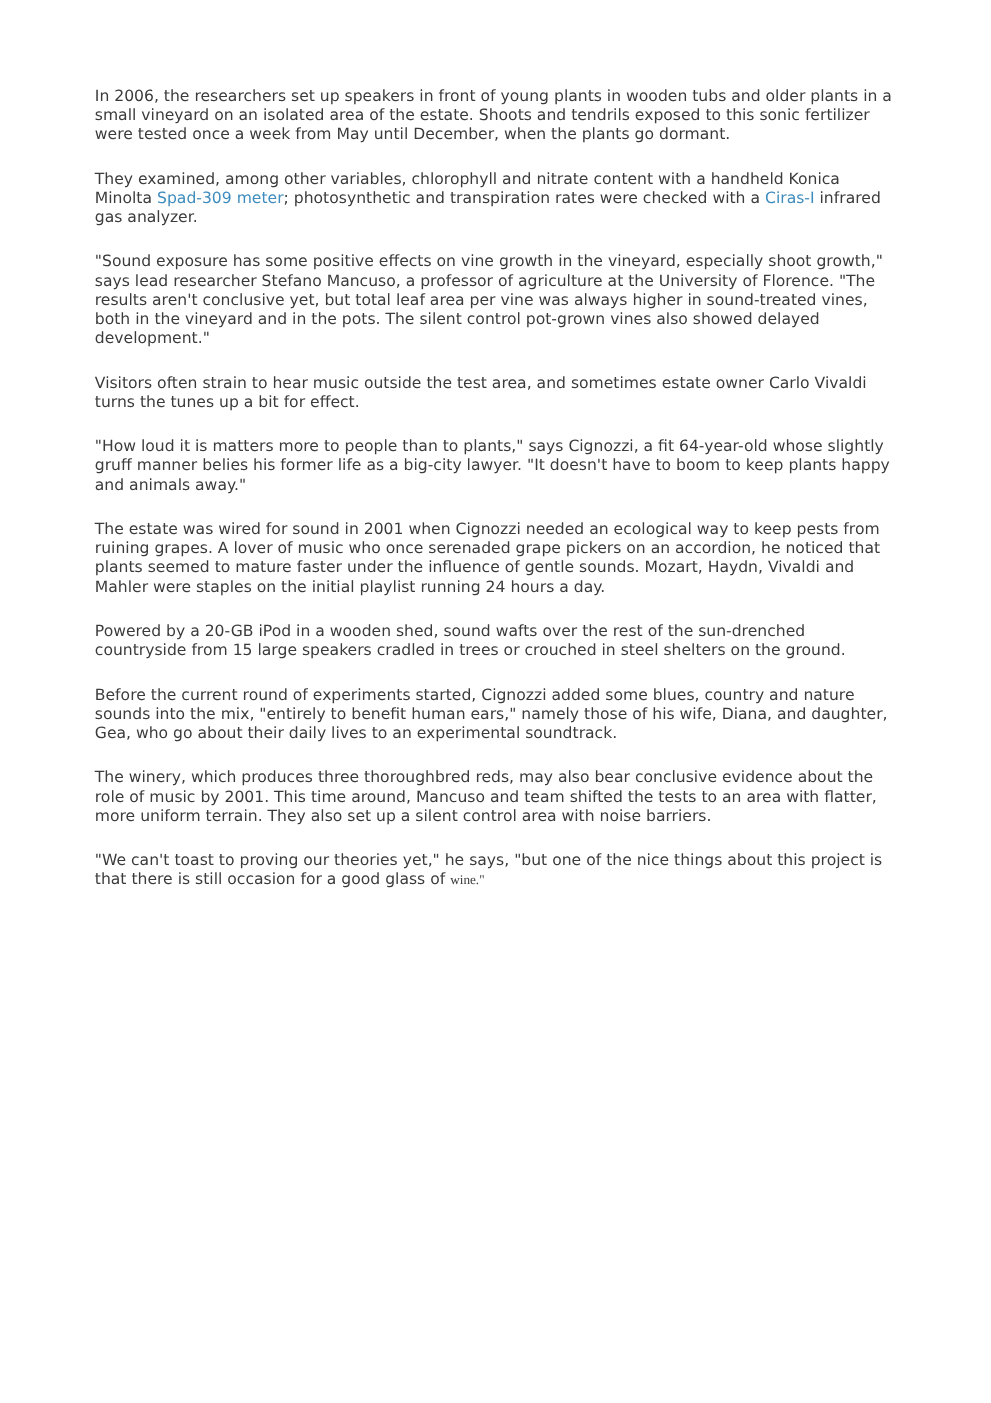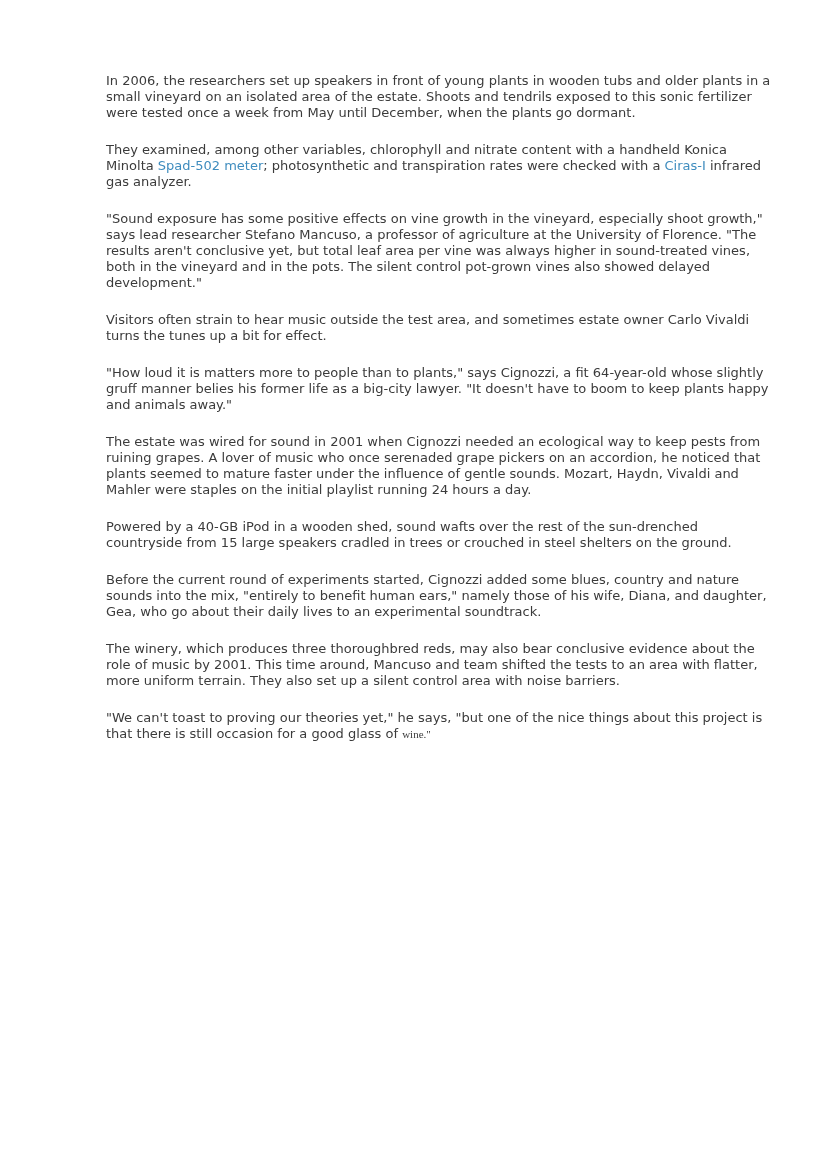--- a/index.html
+++ b/index.html
@@ -7,21 +7,21 @@
     padding: 0;
     background: #ffffff;
   }
   body {
     width: 826px;
     min-height: 1169px;
     font-family: "DejaVu Sans", "Liberation Sans", sans-serif;
   }
   .article {
     padding-top: 73px;
-    padding-left: 106px;
+    padding-left: 79px;
     width: 670px;
   }
   .article p {
     margin: 0 0 21px 0;
     font-size: 13px;
     line-height: 16px;
     color: #3b3b3b;
     letter-spacing: 0;
   }
   a.inline-link {
@@ -35,32 +35,32 @@
     color: #3b3b3b;
   }
 </style>
 </head>
 <body>
 
 <div class="article">
 
   <p>In 2006, the researchers set up speakers in front of young plants in wooden tubs and older plants in a small vineyard on an isolated area of the estate. Shoots and tendrils exposed to this sonic fertilizer were tested once a week from May until December, when the plants go dormant.</p>
 
-  <p><span>They examined, among other variables, chlorophyll and nitrate content with a handheld Konica Minolta </span><a class="inline-link">Spad-502 meter</a><span>; photosynthetic and transpiration rates were checked with a </span><a class="inline-link">Ciras-I</a><span> infrared gas analyzer.</span></p>
+  <p><span>They examined, among other variables, chlorophyll and nitrate content with a handheld Konica Minolta </span><a class="inline-link">Spad-309 meter</a><span>; photosynthetic and transpiration rates were checked with a </span><a class="inline-link">Ciras-I</a><span> infrared gas analyzer.</span></p>
 
   <p>"Sound exposure has some positive effects on vine growth in the vineyard, especially shoot growth," says lead researcher Stefano Mancuso, a professor of agriculture at the University of Florence. "The results aren't conclusive yet, but total leaf area per vine was always higher in sound-treated vines, both in the vineyard and in the pots. The silent control pot-grown vines also showed delayed development."</p>
 
 
   <p>Visitors often strain to hear music outside the test area, and sometimes estate owner Carlo Vivaldi turns the tunes up a bit for effect.</p>
 
   <p>"How loud it is matters more to people than to plants," says Cignozzi, a fit 64-year-old whose slightly gruff manner belies his former life as a big-city lawyer. "It doesn't have to boom to keep plants happy and animals away."</p>
 
   <p>The estate was wired for sound in 2001 when Cignozzi needed an ecological way to keep pests from ruining grapes. A lover of music who once serenaded grape pickers on an accordion, he noticed that plants seemed to mature faster under the influence of gentle sounds. Mozart, Haydn, Vivaldi and Mahler were staples on the initial playlist running 24 hours a day.</p>
 
-  <p>Powered by a 40-GB iPod in a wooden shed, sound wafts over the rest of the sun-drenched countryside from 15 large speakers cradled in trees or crouched in steel shelters on the ground.</p>
+  <p>Powered by a 20-GB iPod in a wooden shed, sound wafts over the rest of the sun-drenched countryside from 15 large speakers cradled in trees or crouched in steel shelters on the ground.</p>
 
   <p>Before the current round of experiments started, Cignozzi added some blues, country and nature sounds into the mix, "entirely to benefit human ears," namely those of his wife, Diana, and daughter, Gea, who go about their daily lives to an experimental soundtrack.</p>
 
   <p>The winery, which produces three thoroughbred reds, may also bear conclusive evidence about the role of music by 2001. This time around, Mancuso and team shifted the tests to an area with flatter, more uniform terrain. They also set up a silent control area with noise barriers.</p>
 
 
   <p><span>"We can't toast to proving our theories yet," he says, "but one of the nice things about this project is that there is still occasion for a good glass of </span><span class="small-serif">wine."</span></p>
 
 </div>
 

